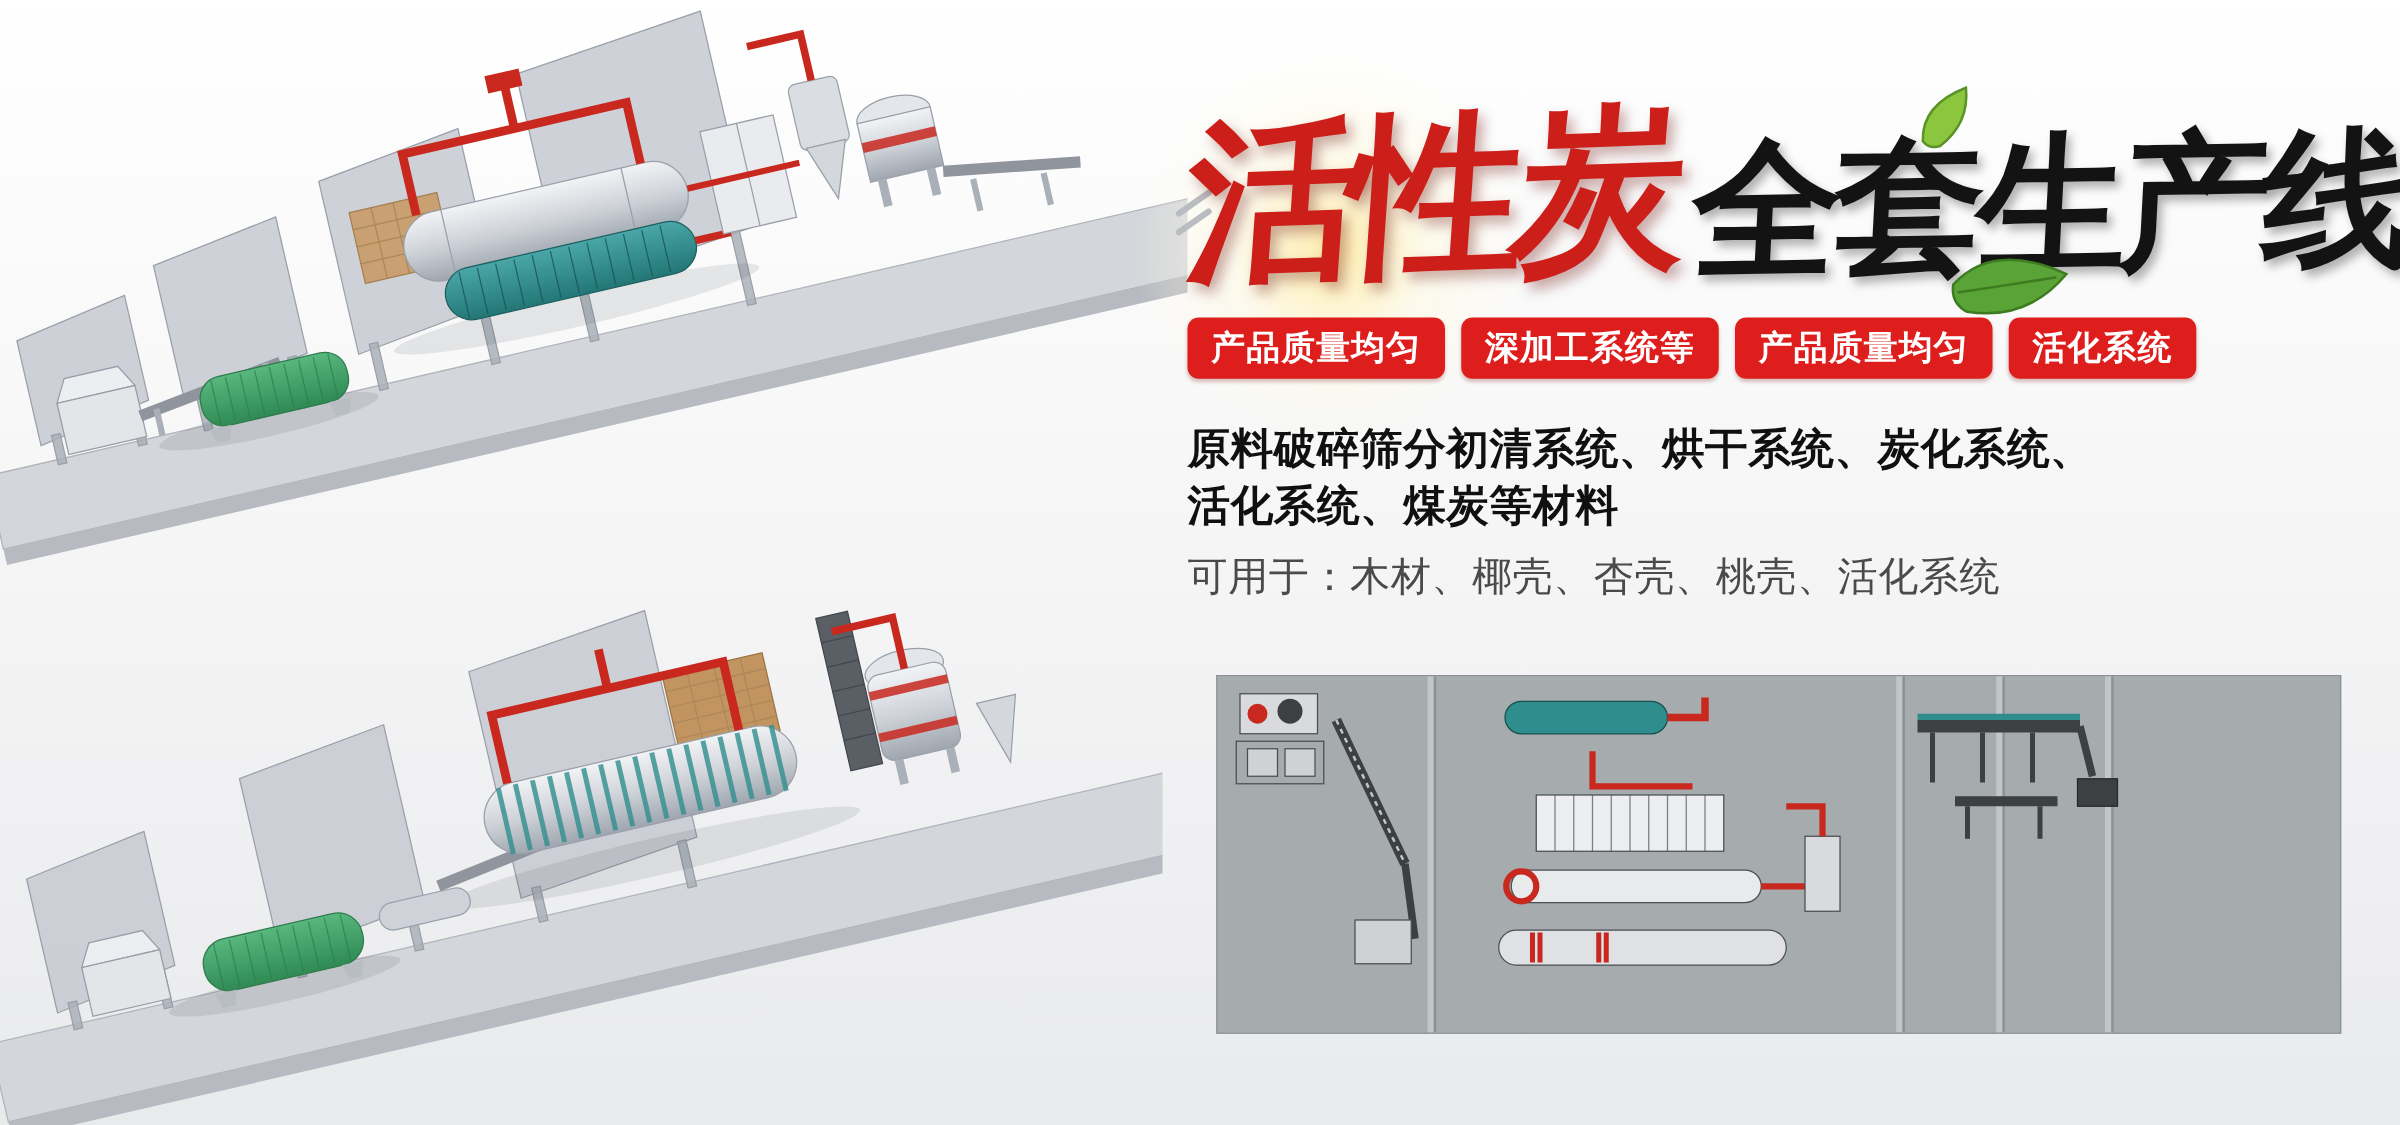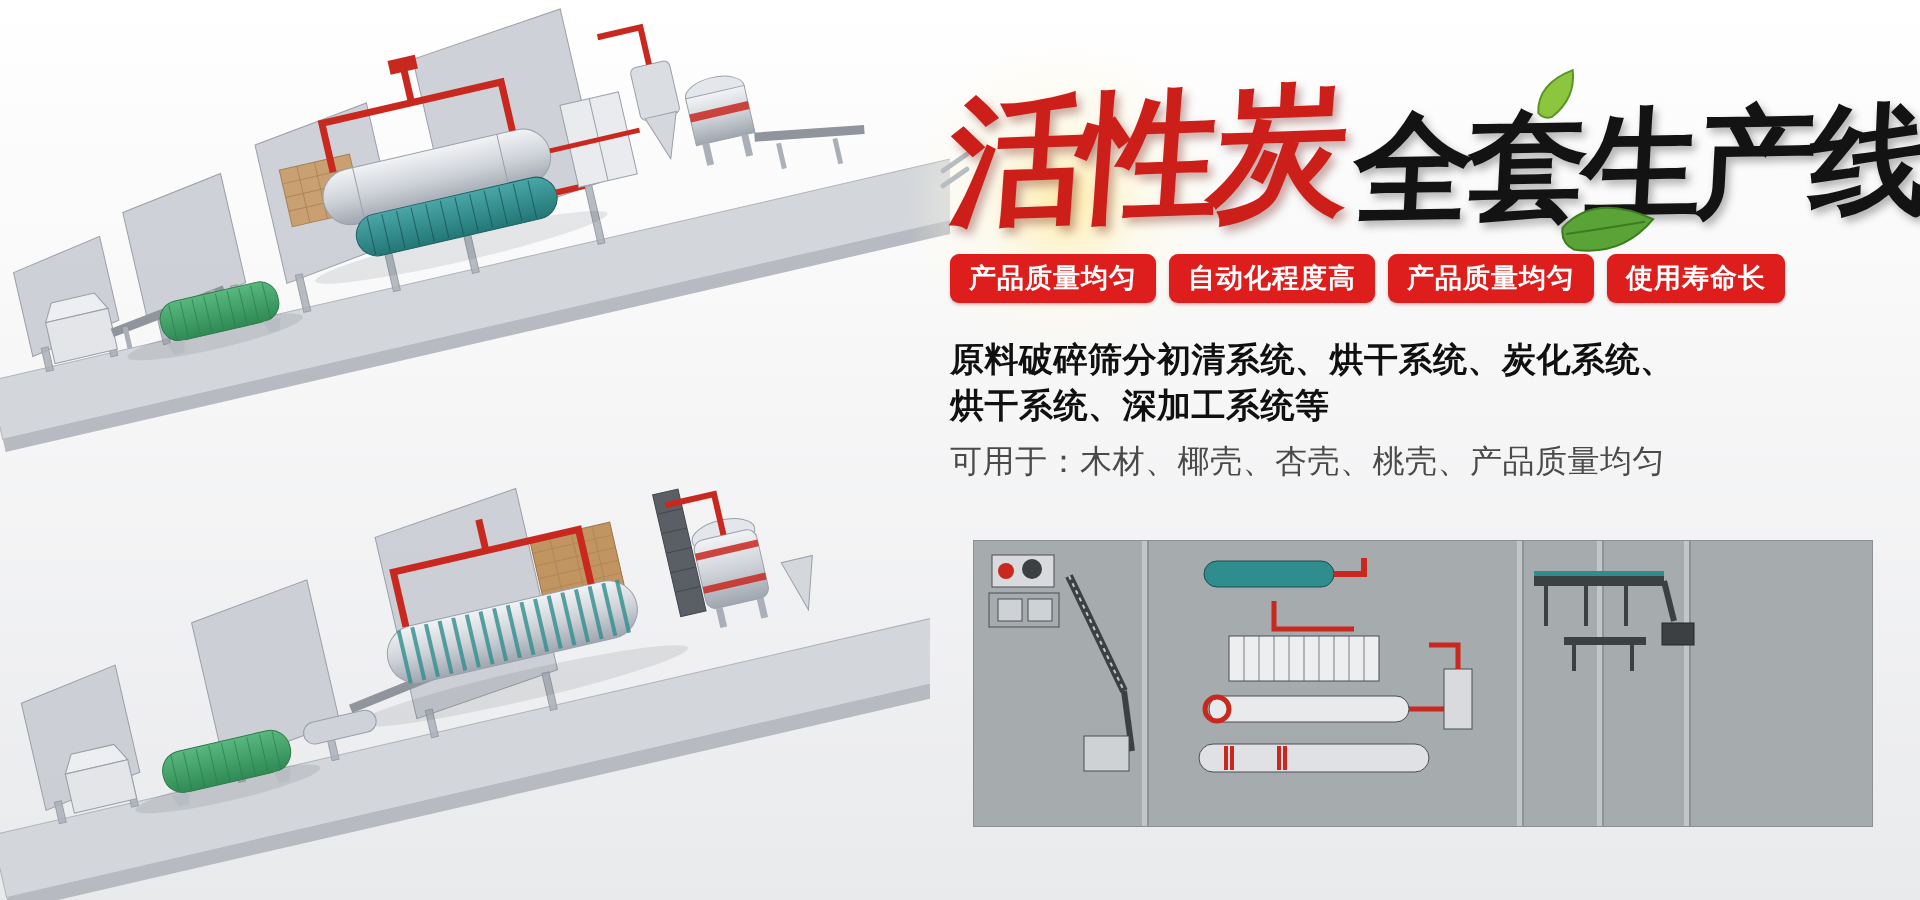--- a/index.html
+++ b/index.html
@@ -210,31 +210,31 @@
         <path d="M2,32 Q10,4 48,2 Q42,30 14,40 Q5,40 2,32 Z" fill="#8cc63f" stroke="#5a9427" stroke-width="2"></path>
       </svg>
       <svg class="leaf leaf-big" viewBox="0 0 86 74">
         <path d="M4,54 Q16,8 80,4 Q70,52 24,68 Q9,68 4,54 Z" fill="#5aa336" stroke="#3d7c20" stroke-width="2"></path>
         <path d="M10,58 Q40,36 74,10" stroke="#3d7c20" stroke-width="2" fill="none"></path>
       </svg>
     </div>
 
     <div class="badges">
       <span class="badge">产品质量均匀</span>
-      <span class="badge">自动化程度高</span>
+      <span class="badge">深加工系统等</span>
       <span class="badge">产品质量均匀</span>
-      <span class="badge">使用寿命长</span>
+      <span class="badge">活化系统</span>
     </div>
 
     <p class="desc">
       <span>原料破碎筛分初清系统、烘干系统、炭化系统、</span><br>
-      <span>烘干系统、深加工系统等</span>
+      <span>活化系统、煤炭等材料</span>
     </p>
 
-    <p class="materials">可用于：木材、椰壳、杏壳、桃壳、产品质量均匀</p>
+    <p class="materials">可用于：木材、椰壳、杏壳、桃壳、活化系统</p>
   </section>
 
   <div class="diagram-wrap">
     <svg width="898" height="285" viewBox="0 0 898 285">
       <rect x="0" y="0" width="898" height="285" fill="#a6abae"></rect>
       <g>
         <rect x="168" y="0" width="5" height="285" fill="#c2c6c9"></rect>
           <rect x="173" y="0" width="2" height="285" fill="#8d9295"></rect>
         <rect x="543" y="0" width="5" height="285" fill="#c2c6c9"></rect>
           <rect x="548" y="0" width="2" height="285" fill="#8d9295"></rect>

